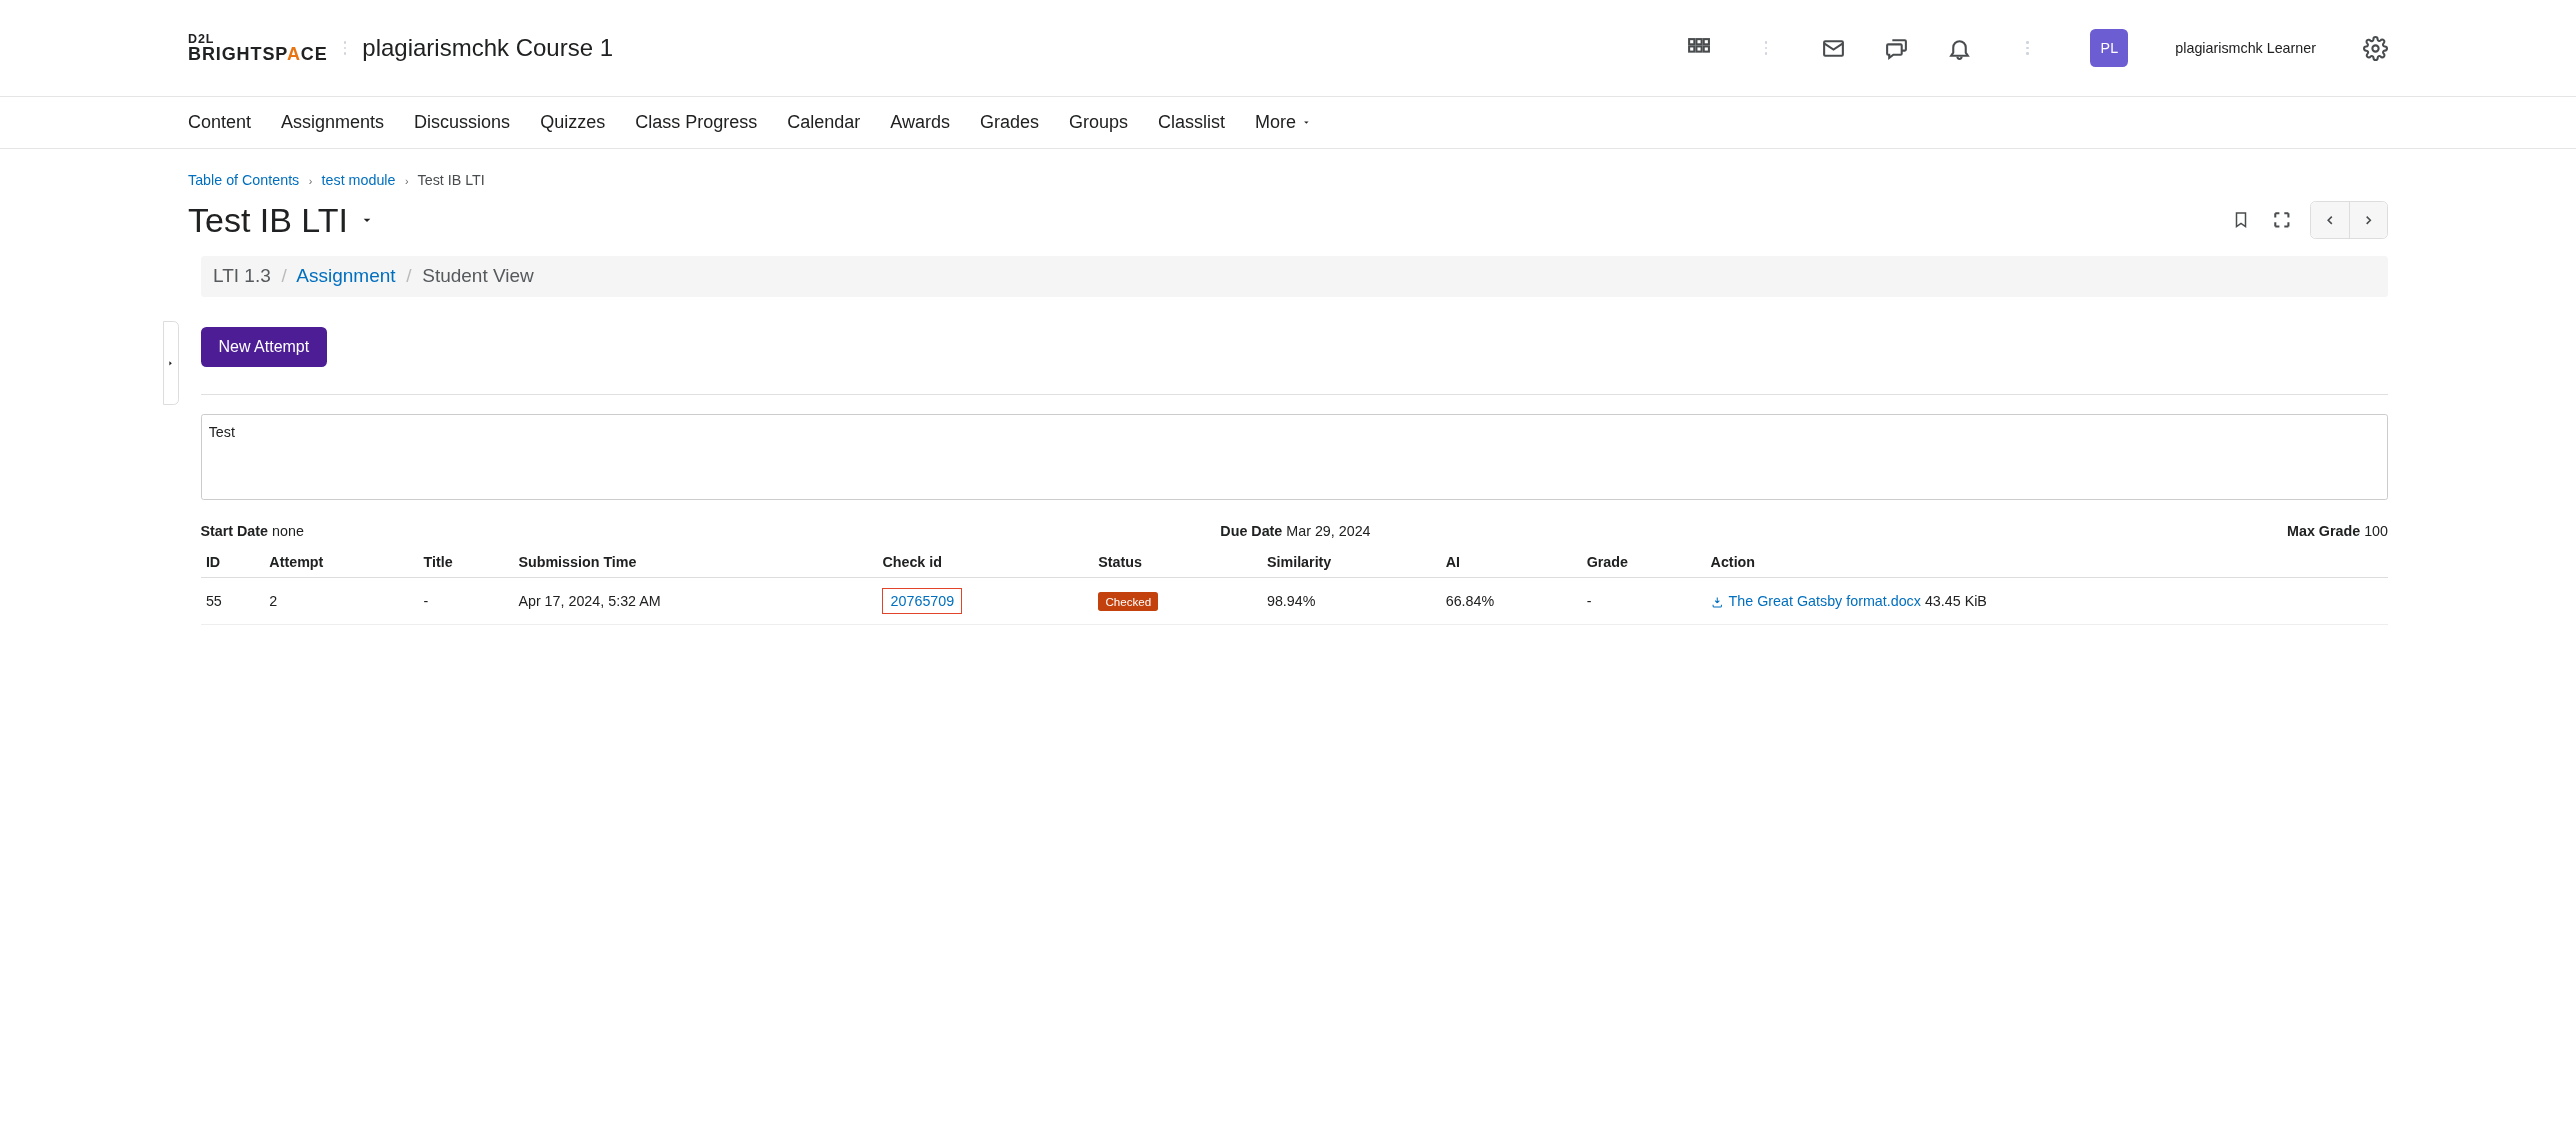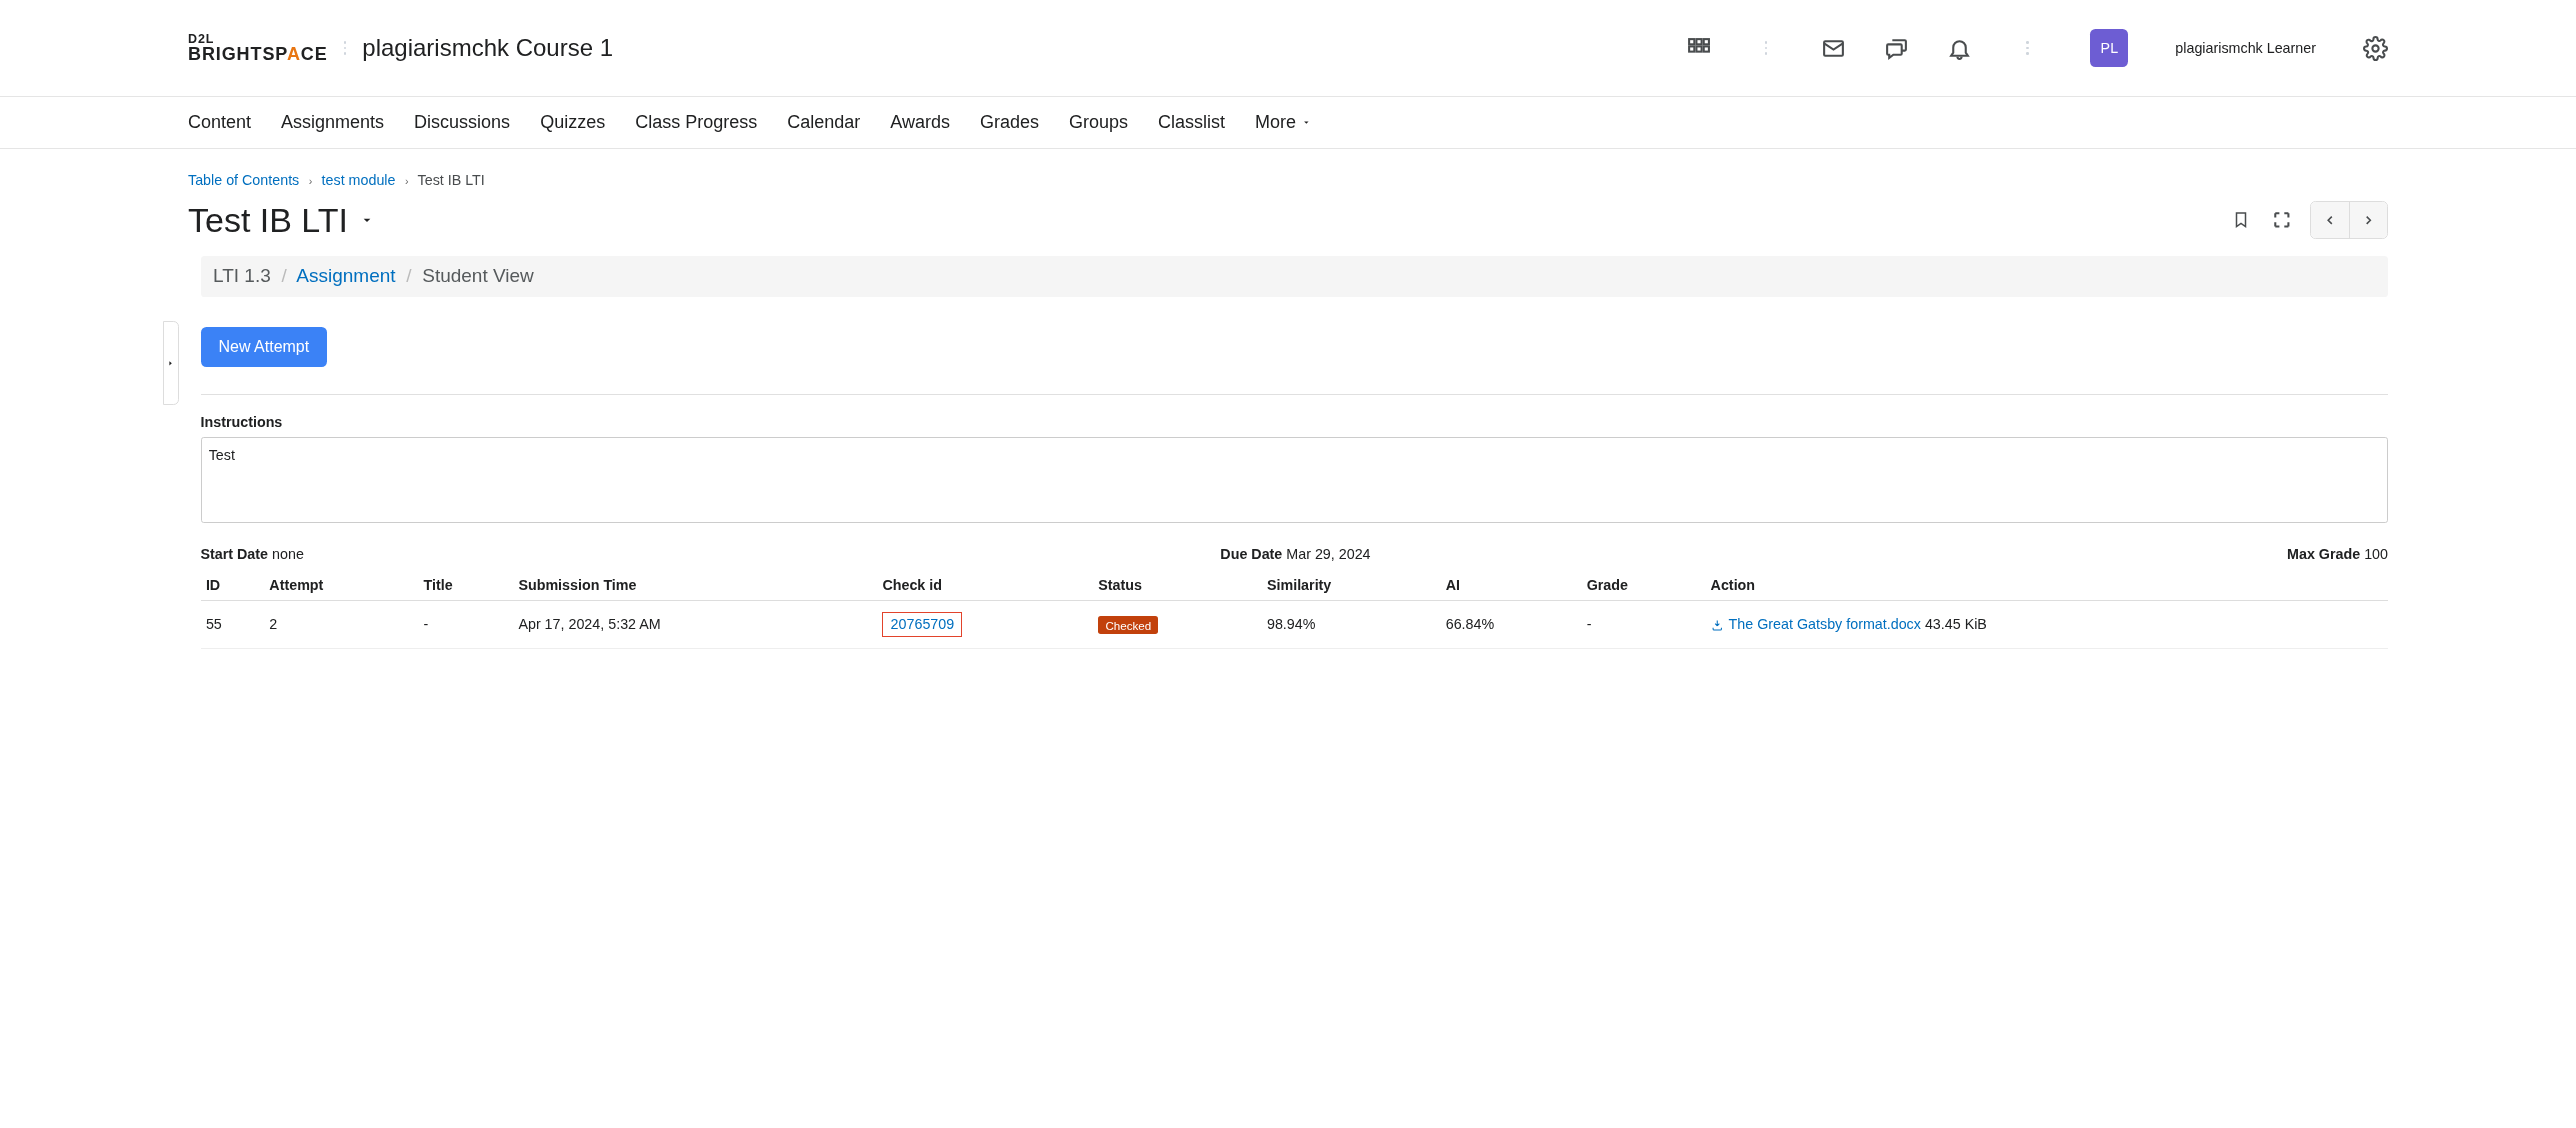--- a/index.html
+++ b/index.html
@@ -30,21 +30,21 @@
 .page-title-actions { display: flex; align-items: center; gap: 16px; }
 .nav-arrows { display: flex; border: 0.9px solid #ddd; border-radius: 5.4px; overflow: hidden; }
 .nav-arrow { width: 38px; height: 36px; display: flex; align-items: center; justify-content: center; background: #f6f6f6; cursor: pointer; color: #494c4e; }
 .nav-arrow + .nav-arrow { border-left: 0.9px solid #ddd; }
 .lti-frame { margin-left: 12.5px; }
 .lti-breadcrumb { background: #f5f5f5; border-radius: 3.6px; padding: 9.8px 12.5px; font-size: 19px; color: #565a5c; margin-bottom: 30px; }
 .lti-breadcrumb a { color: #006fbf; text-decoration: none; }
 .lti-breadcrumb .sep { color: #bbb; margin: 0 5.4px; }
 .assignment-header { display: flex; align-items: center; justify-content: space-between; padding-bottom: 27px; border-bottom: 0.9px solid #e0e0e0; margin-bottom: 19.7px; }
 .assignment-title { font-size: 30px; font-weight: 400; padding-left: 12.5px; }
-.btn-primary { background: #3b82f6; color: #fff; border: none; border-radius: 5.4px; padding: 10.7px 18px; font-size: 16px; cursor: pointer; }
+.btn-primary { background: #4c1d95; color: #fff; border: none; border-radius: 5.4px; padding: 10.7px 18px; font-size: 16px; cursor: pointer; }
 .instructions-label { font-weight: bold; font-size: 14.3px; margin-bottom: 7.2px; }
 .instructions-box { border: 0.9px solid #ccc; border-radius: 2.7px; padding: 9px 7.2px; min-height: 86px; font-size: 14.3px; margin-bottom: 23px; }
 .meta-row { display: flex; justify-content: space-between; font-size: 14.3px; padding-bottom: 7.2px; }
 .meta-row b { font-weight: bold; }
 table { width: 100%; border-collapse: collapse; font-size: 14.3px; }
 th { text-align: left; font-weight: bold; padding: 7.2px 5.4px; border-bottom: 1.8px solid #ddd; }
 td { padding: 10.7px 5.4px; border-bottom: 0.9px solid #eee; vertical-align: middle; }
 .check-id-cell { border: 1.8px solid #e2432b; padding: 3.6px 7.2px; display: inline-block; }
 .check-id-cell a { color: #006fbf; text-decoration: none; }
 .status-badge { background: #c2410c; color: #fff; font-size: 11.6px; padding: 2.7px 7.2px; border-radius: 2.7px; }
@@ -198,21 +198,20 @@
       <span class="sep">/</span>
       <a href="#">Assignment</a>
       <span class="sep">/</span>
       <span>Student View</span>
     </div>
 
     <div class="assignment-header">
       <button class="btn-primary">New Attempt</button>
     </div>
 
-    <div class="instructions-label">Instructions</div>
     <div class="instructions-box">Test</div>
 
     <div class="meta-row">
       <div><b>Start Date</b> <span>none</span></div>
       <div><b>Due Date</b> <span>Mar 29, 2024</span></div>
       <div><b>Max Grade</b> <span>100</span></div>
     </div>
 
     <table>
       <thead>

